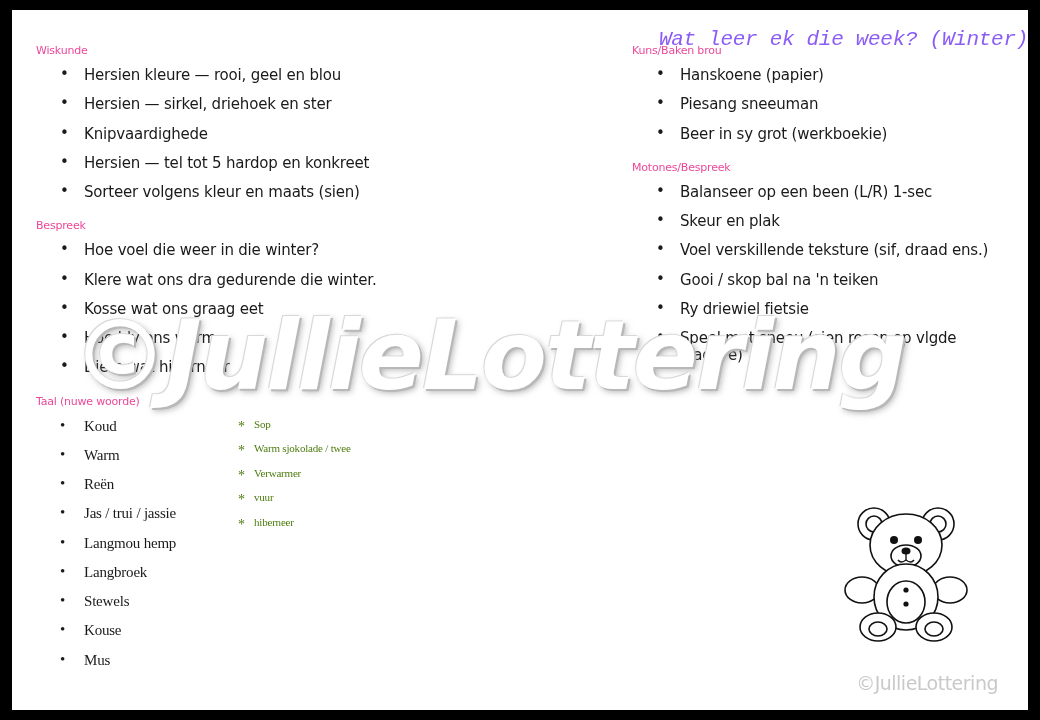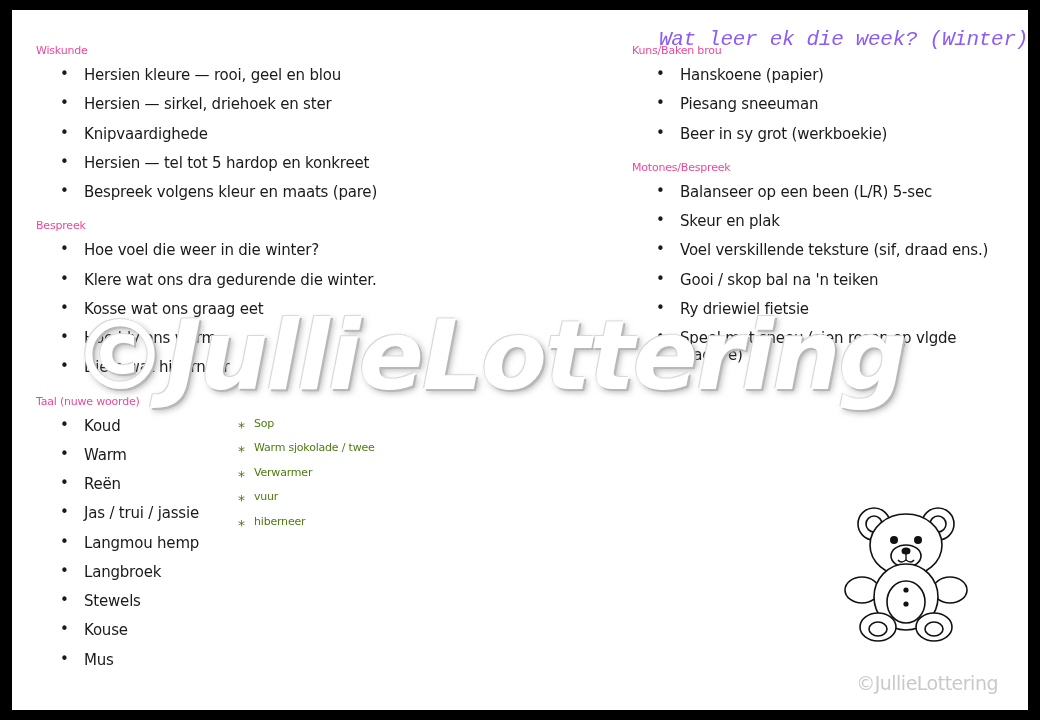--- a/index.html
+++ b/index.html
@@ -71,20 +71,21 @@
     position: absolute;
     left: 16px;
     top: -1px;
     font-size: 15px;
     color: #1a1a1a;
   }
 
   
   .wordcols {
     position: relative;
+    font-family: Liberation Serif, serif;
   }
   .wordcol-a {
     width: 210px;
   }
   .wordcol-b {
     position: absolute;
     left: 200px;
     top: 0;
     width: 240px;
     list-style: none;
@@ -153,21 +154,21 @@
 
   <div class="col col-left">
 
     <div class="section">
       <div class="section-head">Wiskunde</div>
       <ul class="bullets">
         <li>Hersien kleure — rooi, geel en blou</li>
         <li>Hersien — sirkel, driehoek en ster</li>
         <li>Knipvaardighede</li>
         <li>Hersien — tel tot 5 hardop en konkreet</li>
-        <li>Bespreek volgens kleur en maats (pare)</li>
+        <li>Sorteer volgens kleur en maats (sien)</li>
       </ul>
     </div>
 
     <div class="section">
       <div class="section-head">Bespreek</div>
       <ul class="bullets">
         <li>Hoe voel die weer in die winter?</li>
         <li>Klere wat ons dra gedurende die winter.</li>
         <li>Kosse wat ons graag eet</li>
         <li>Hoe bly ons warm</li>
@@ -209,21 +210,21 @@
       <ul class="bullets">
         <li>Hanskoene (papier)</li>
         <li>Piesang sneeuman</li>
         <li>Beer in sy grot (werkboekie)</li>
       </ul>
     </div>
 
     <div class="section">
       <div class="section-head">Motones/Bespreek</div>
       <ul class="bullets">
-        <li>Balanseer op een been (L/R) 5-sec</li>
+        <li>Balanseer op een been (L/R) 1-sec</li>
         <li>Skeur en plak</li>
         <li>Voel verskillende teksture (sif, draad ens.)</li>
         <li>Gooi / skop bal na 'n teiken</li>
         <li>Ry driewiel fietsie</li>
         <li>Speel met sneeu (sien resep op vlgde bladsye)</li>
       </ul>
     </div>
 
   </div>
 

